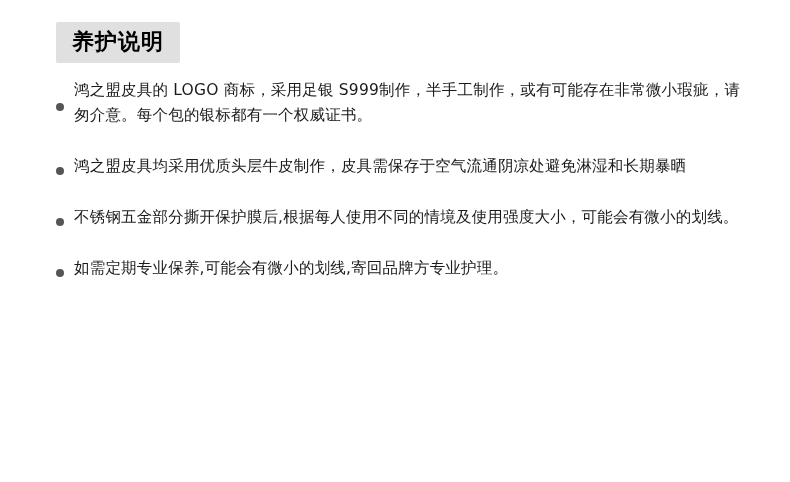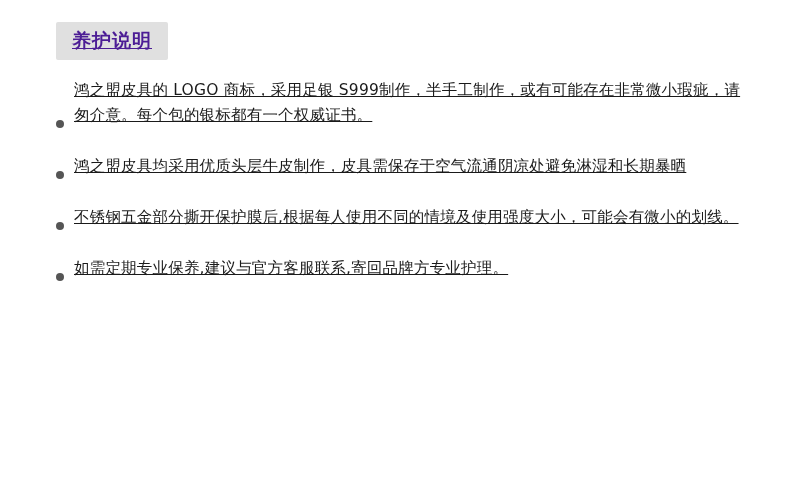--- a/index.html
+++ b/index.html
@@ -26,39 +26,37 @@
     left: 56px;
     top: 22px;
   }
   .title-badge {
     display: inline-block;
     background: #e0e0e0;
     padding: 8px 16px 9px 16px;
     border-radius: 2px;
   }
   .title-text {
-    font-size: 19px;
+    font-size: 22px;
     font-weight: bold;
     letter-spacing: 1px;
-    color: #4c1d95;
+    color: #000000;
     line-height: 1.1;
     white-space: nowrap;
-    text-decoration: underline;
   }
   .list {
     position: absolute;
     left: 56px;
     top: 78px;
     width: 690px;
   }
   .item {
     display: flex;
-    align-items: flex-end;
+    align-items: center;
     margin-bottom: 26px;
-    text-decoration: underline;
   }
   .bullet {
     flex: 0 0 auto;
     width: 8px;
     height: 8px;
     border-radius: 50%;
     background: #555555;
     margin-top: 8px;
     margin-right: 10px;
   }
@@ -98,17 +96,17 @@
 
     <div class="item">
       <span class="bullet"></span>
       <span class="item-text">不锈钢五金部分撕开保护膜后,根据每人使用不同的情境及使用强度大小，可能会有微小的划线。</span>
     </div>
 
 
 
     <div class="item tight">
       <span class="bullet"></span>
-      <span class="item-text">如需定期专业保养,建议与官方客服联系,寄回品牌方专业护理。</span>
+      <span class="item-text">如需定期专业保养,可能会有微小的划线,寄回品牌方专业护理。</span>
     </div>
 
   </div>
 </div>
 
 </body></html>

